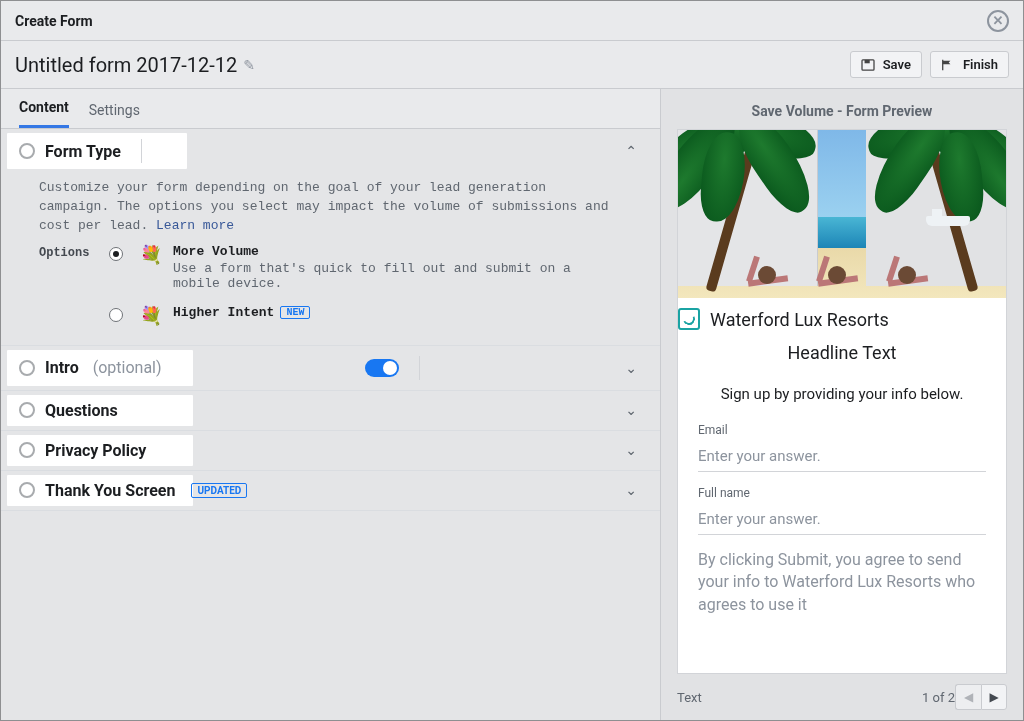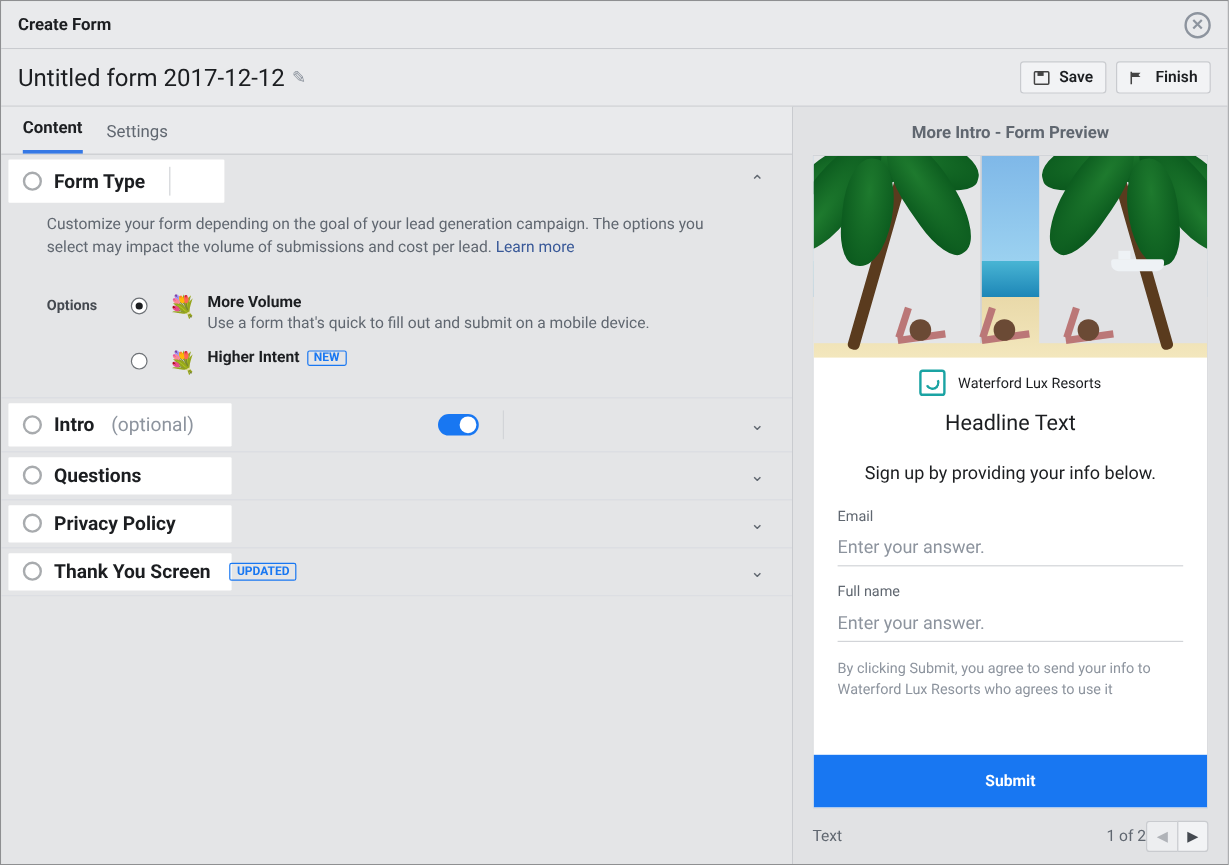--- a/index.html
+++ b/index.html
@@ -36,25 +36,25 @@
   .sec-hd .sep { width:1px; height:24px; background:#d2d4d8; margin:0 6px 0 10px;}
   .sec-hd .toggle { width:34px; height:18px; border-radius:9px; background:#1877f2; position:relative; cursor:pointer;}
   .sec-hd .toggle::after { content:""; position:absolute; right:2px; top:2px; width:14px; height:14px; background:#fff; border-radius:50%; }
   .sec-hd .badge { border:1px solid #1877f2; color:#1877f2; font-size:10px; font-weight:700; padding:1px 5px; border-radius:2px; margin-left:6px;}
   .sec-hd.boxed { position:relative; }
   .sec-hd.boxed::before { content:""; position:absolute; left:6px; top:4px; height:calc(100% - 8px); background:#fff; border:0; z-index:0; border-radius:1px;}
   .sec-hd.boxed > * { position:relative; z-index:1; }
   .sec-hd.boxed.w180::before { width:180px; }
   .sec-hd.boxed.w188::before { width:186px; }
 
-  .sec-body { padding:6px 38px 18px 38px; font-size:13px; color:#606770; }
+  .sec-body { padding:6px 38px 18px 38px; font-size:13px; color:#606770;font-family:Liberation Mono, monospace; }
   .sec-body .desc { line-height:1.45; }
   .sec-body .link { color:#385898; cursor:pointer; }
 
-  .opts { margin-top:28px; display:grid; grid-template-columns: 70px 30px 34px 1fr; row-gap:14px; align-items:flex-start;}
+  .opts { margin-top:8px; display:grid; grid-template-columns: 70px 30px 34px 1fr; row-gap:14px; align-items:flex-start;}
   .opts .lbl { font-size:12px; font-weight:700; color:#444950; padding-top:2px;}
   .opts .radio-s { width:14px; height:14px; border:1px solid #6e7277; border-radius:50%; background:#fff; position:relative; margin-top:3px; cursor:pointer;}
   .opts .radio-s.sel::after { content:""; position:absolute; left:3px; top:3px; width:6px; height:6px; background:#1c1e21; border-radius:50%; }
   .opts .ic-col { width:26px; display:flex; justify-content:center; padding-top:0; font-size:18px;}
   .opts .opt-txt .t { font-weight:700; font-size:13px; color:#1c1e21; display:flex; align-items:center; gap:6px;}
   .opts .opt-txt .d { font-size:13px; color:#606770; margin-top:2px;}
   .opts .new-badge { border:1px solid #1877f2; color:#1877f2; font-size:10px; font-weight:700; padding:0 5px; border-radius:2px;}
 
   
   .right .prev-title { text-align:center; font-size:14px; font-weight:700; color:#606770; padding:14px 0 10px; }
@@ -68,29 +68,29 @@
   .l1{ left:20px; top:0; transform:rotate(-20deg);} .l2{ left:60px; top:-6px; transform:rotate(15deg);} .l3{ left:-8px; top:26px; transform:rotate(-55deg);} .l4{ left:72px; top:26px; transform:rotate(55deg);} .l5{ left:30px; top:40px; transform:rotate(95deg); width:90px;}
   .boat { position:absolute; right:36px; top:86px; width:44px; height:10px; background:#eef2f5; border-radius:2px 2px 6px 6px;}
   .boat::before{content:""; position:absolute; left:6px; top:-7px; width:10px; height:7px; background:#eef2f5;}
   .chair { position:absolute; bottom:10px; width:40px; height:34px; }
   .chair .seat{ position:absolute; bottom:4px; width:40px; height:6px; background:#b77; transform:rotate(-8deg);}
   .chair .back{ position:absolute; bottom:6px; left:2px; width:6px; height:26px; background:#b77; transform:rotate(18deg);}
   .chair.c1{ left:70px;} .chair.c2{ left:140px;} .chair.c3{ left:210px;}
   .person{ position:absolute; bottom:14px; width:18px; height:18px; border-radius:50%; background:#6b4a35;}
   .p1{left:80px;} .p2{left:150px;} .p3{left:220px;}
 
-  .brand { display:flex; align-items:center; justify-content:center; gap:10px; padding:10px 0 6px; font-size:12px; color:#1c1e21;}
+  .brand { display:flex; align-items:center; gap:10px; padding:10px 0 6px; font-size:18px; color:#1c1e21;}
   .brand .logo { width:22px; height:22px; border:2px solid #1aa3a3; border-radius:3px; display:flex; align-items:center; justify-content:center; }
   .brand .logo .swirl{ width:12px; height:12px; border:2px solid #1aa3a3; border-radius:50%; border-left-color:transparent; border-top-color:transparent; transform:rotate(20deg);}
   .headline { text-align:center; font-size:18px; color:#1c1e21; padding:6px 10px 12px; }
   .subline { text-align:center; font-size:15px; color:#1c1e21; padding:10px 10px 16px; }
   .field { padding:4px 20px 10px; }
   .field .flabel { font-size:12px; color:#606770; margin-bottom:10px;}
   .field .finput { font-size:15px; color:#8d949e; border-bottom:1px solid #d2d4d8; padding-bottom:6px; }
-  .disclaimer { font-size:12px; color:#8d949e; padding:4px 20px 0; line-height:1.4;}
+  .disclaimer { font-size:16px; color:#8d949e; padding:4px 20px 0; line-height:1.4;}
   .submit { position:absolute; left:0; right:0; bottom:0; height:44px; background:#1877f2; color:#fff; display:flex; align-items:center; justify-content:center; font-weight:700; font-size:13px; cursor:pointer;}
 
   .pager { display:flex; align-items:center; padding:10px 16px; font-size:13px; color:#606770; }
   .pager .lbl { font-weight:400; }
   .pager .sp { flex:1; }
   .pager .pg { margin-right:0; }
   .pager .nav { display:flex; }
   .pager .navbtn { width:26px; height:26px; border:1px solid #c9cbcf; background:#f2f3f5; display:flex; align-items:center; justify-content:center; cursor:pointer; color:#444950; font-size:12px;}
   .pager .navbtn.disabled { color:#b0b3b8; background:#edeef0; cursor:default;}
   .pager .navbtn:first-child{ border-right:none; border-radius:3px 0 0 3px;}
@@ -207,21 +207,21 @@
             <span class="sec-title">Thank You Screen</span>
             <span class="badge">UPDATED</span>
             <span class="chev">⌄</span>
           </div>
         </div>
 
       </div>
     </div>
 
     <div class="right">
-      <div class="prev-title">More Intro - Form Preview</div>
+      <div class="prev-title">Save Volume - Form Preview</div>
 
       <div class="phone">
         <div class="hero">
           <div class="palm left">
               <div class="trunk"></div>
               <div class="leaf l1"></div>
               <div class="leaf l2"></div>
               <div class="leaf l3"></div>
               <div class="leaf l4"></div>
               <div class="leaf l5"></div>
@@ -262,21 +262,20 @@
 
         <div class="field">
           <div class="flabel">Email</div>
           <div class="finput">Enter your answer.</div>
         </div>
         <div class="field">
           <div class="flabel">Full name</div>
           <div class="finput">Enter your answer.</div>
         </div>
         <div class="disclaimer">By clicking Submit, you agree to send your info to Waterford Lux Resorts who agrees to use it</div>
-        <div class="submit">Submit</div>
       </div>
 
       <div class="pager">
         <span class="lbl">Text</span>
         <span class="sp"></span>
         <span class="pg">1 of 2</span>
         <span class="nav">
           <span class="navbtn disabled">◀</span>
           <span class="navbtn">▶</span>
         </span>

